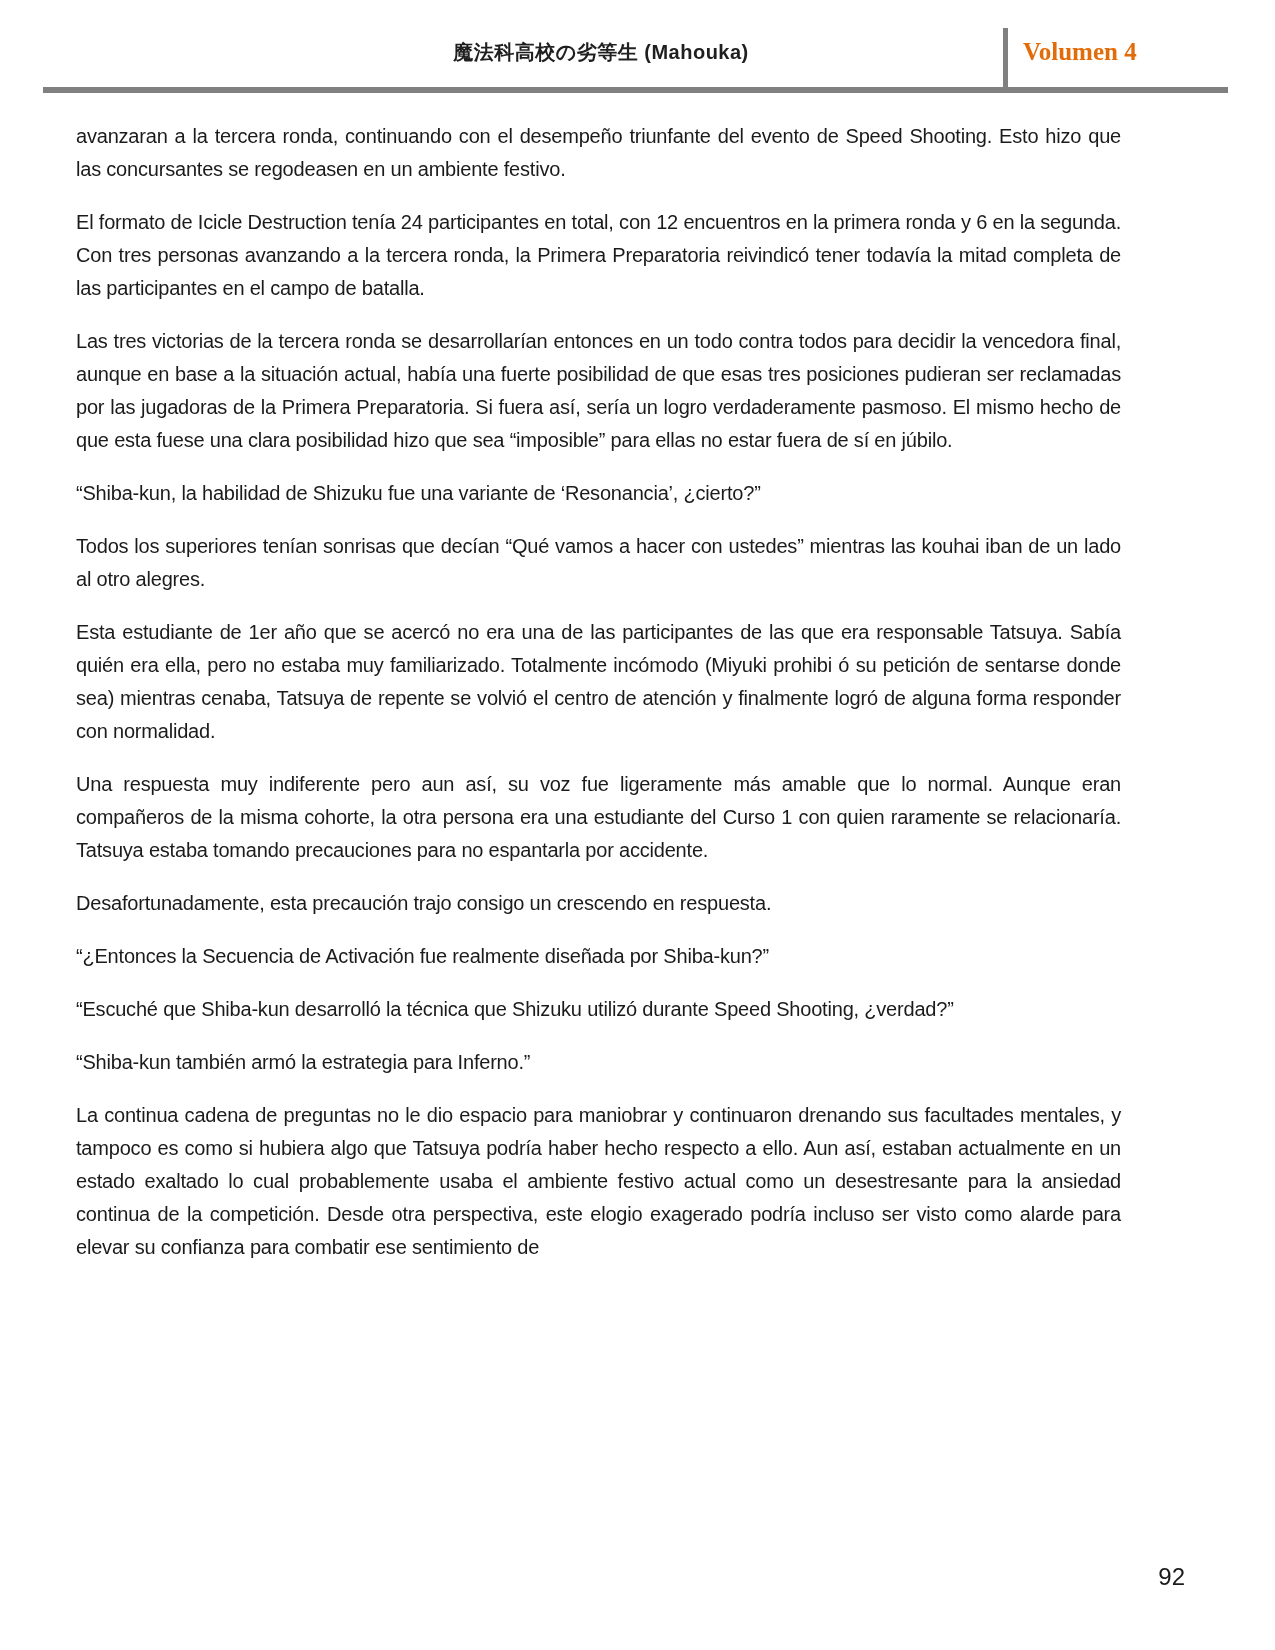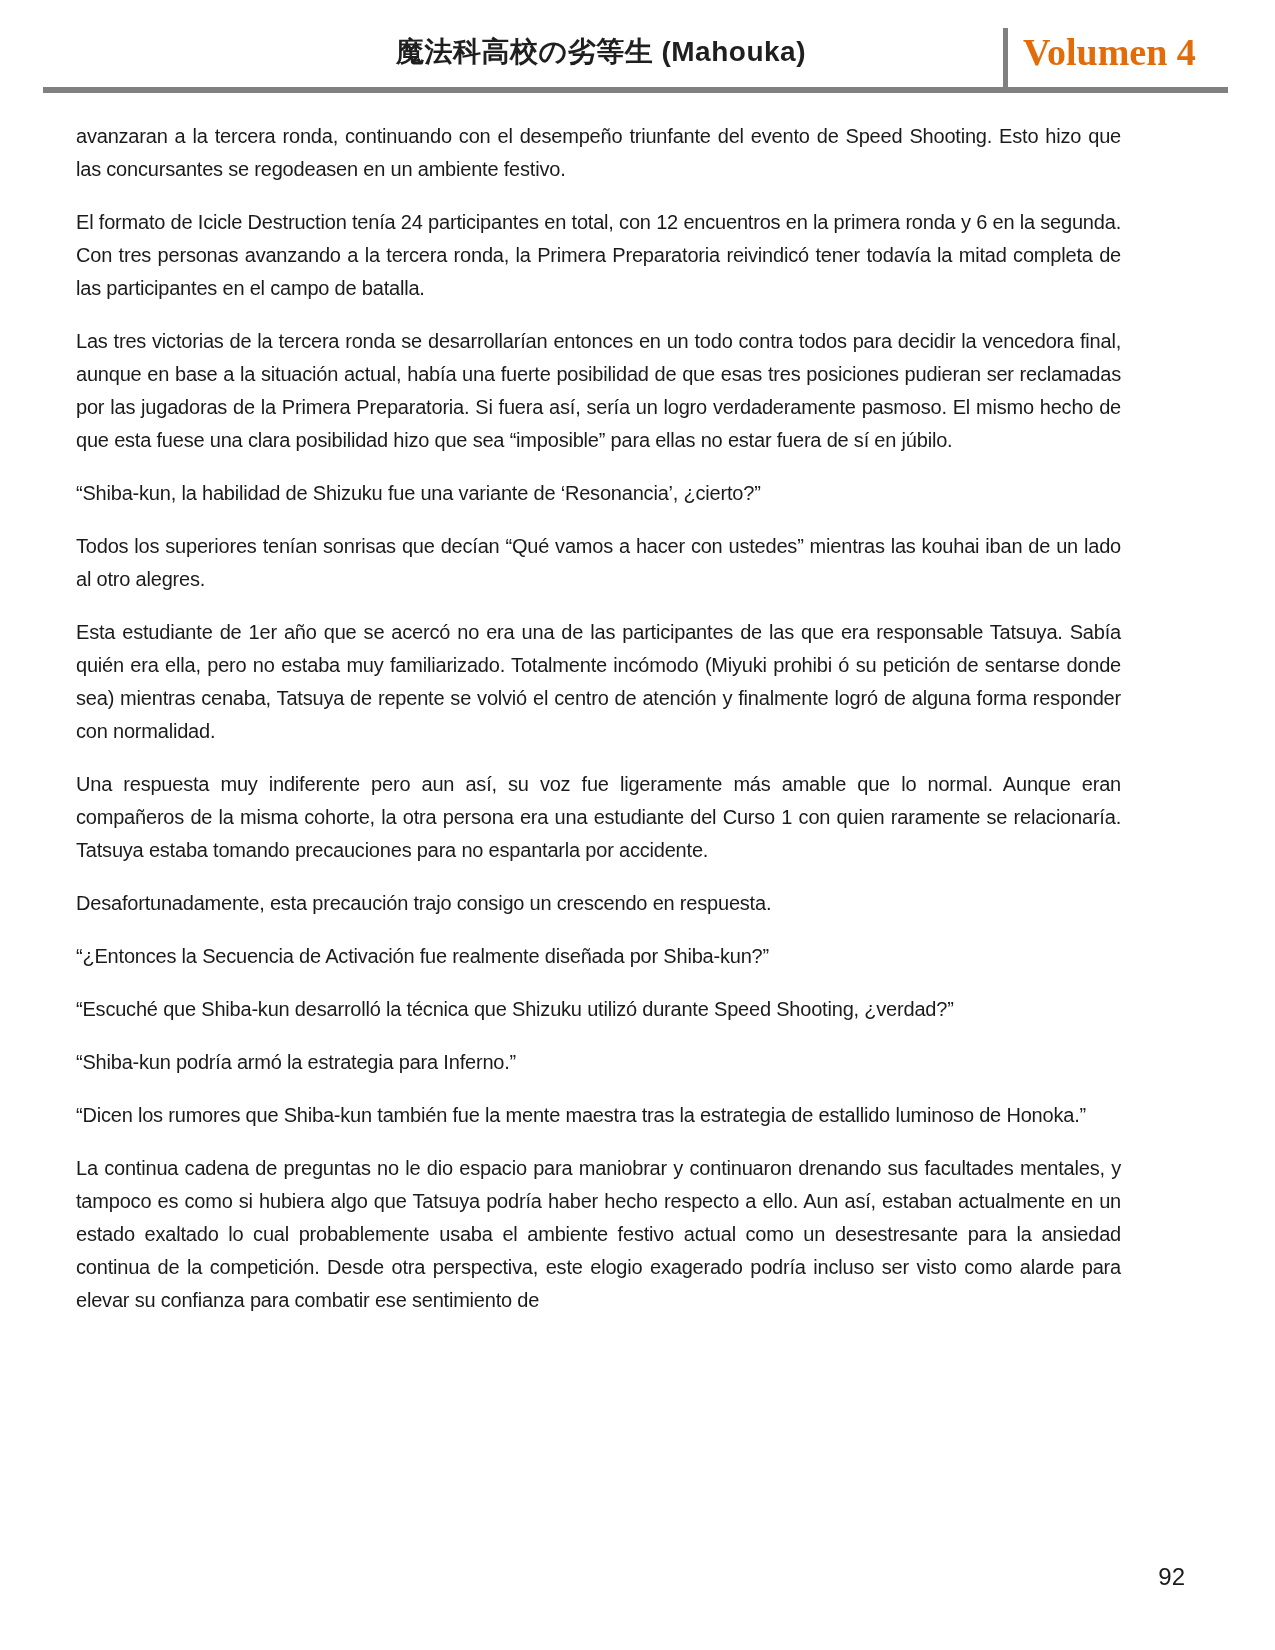--- a/index.html
+++ b/index.html
@@ -26,41 +26,41 @@
     height: 95px;
   }
   .header-title {
     position: absolute;
     left: 0;
     top: 32px;
     width: 1202px;
     text-align: center;
     font-family: "Liberation Sans", sans-serif;
     font-weight: bold;
-    font-size: 28px;
+    font-size: 20px;
     line-height: 40px;
     color: #1f1f1f;
     letter-spacing: 0.5px;
     white-space: nowrap;
   }
   .header-vbar {
     position: absolute;
     left: 1003px;
     top: 28px;
     width: 5px;
     height: 62px;
     background: #808080;
   }
   .header-volume {
     position: absolute;
     left: 1023px;
     top: 33px;
     font-family: "Liberation Serif", serif;
     font-weight: bold;
-    font-size: 38px;
+    font-size: 25px;
     line-height: 38px;
     color: #E36C0A;
     white-space: nowrap;
   }
   .header-rule {
     position: absolute;
     left: 43px;
     top: 87px;
     width: 1185px;
     height: 6px;
@@ -111,20 +111,19 @@
     <p>avanzaran a la tercera ronda, continuando con el desempeño triunfante del evento de Speed Shooting. Esto hizo que las concursantes se regodeasen en un ambiente festivo.</p>
     <p>El formato de Icicle Destruction tenía 24 participantes en total, con 12 encuentros en la primera ronda y 6 en la segunda. Con tres personas avanzando a la tercera ronda, la Primera Preparatoria reivindicó tener todavía la mitad completa de las participantes en el campo de batalla.</p>
     <p>Las tres victorias de la tercera ronda se desarrollarían entonces en un todo contra todos para decidir la vencedora final, aunque en base a la situación actual, había una fuerte posibilidad de que esas tres posiciones pudieran ser reclamadas por las jugadoras de la Primera Preparatoria. Si fuera así, sería un logro verdaderamente pasmoso. El mismo hecho de que esta fuese una clara posibilidad hizo que sea “imposible” para ellas no estar fuera de sí en júbilo.</p>
     <p>“Shiba-kun, la habilidad de Shizuku fue una variante de ‘Resonancia’, ¿cierto?”</p>
     <p>Todos los superiores tenían sonrisas que decían “Qué vamos a hacer con ustedes” mientras las kouhai iban de un lado al otro alegres.</p>
     <p>Esta estudiante de 1er año que se acercó no era una de las participantes de las que era responsable Tatsuya. Sabía quién era ella, pero no estaba muy familiarizado. Totalmente incómodo (Miyuki prohibi ó su petición de sentarse donde sea) mientras cenaba, Tatsuya de repente se volvió el centro de atención y finalmente logró de alguna forma responder con normalidad.</p>
     <p>Una respuesta muy indiferente pero aun así, su voz fue ligeramente más amable que lo normal. Aunque eran compañeros de la misma cohorte, la otra persona era una estudiante del Curso 1 con quien raramente se relacionaría. Tatsuya estaba tomando precauciones para no espantarla por accidente.</p>
     <p>Desafortunadamente, esta precaución trajo consigo un crescendo en respuesta.</p>
     <p>“¿Entonces la Secuencia de Activación fue realmente diseñada por Shiba-kun?”</p>
     <p>“Escuché que Shiba-kun desarrolló la técnica que Shizuku utilizó durante Speed Shooting, ¿verdad?”</p>
-    <p>“Shiba-kun podría armó la estrategia para Inferno.”</p>
-    <p>“Dicen los rumores que Shiba-kun también fue la mente maestra tras la estrategia de estallido luminoso de Honoka.”</p>
+    <p>“Shiba-kun también armó la estrategia para Inferno.”</p>
     <p>La continua cadena de preguntas no le dio espacio para maniobrar y continuaron drenando sus facultades mentales, y tampoco es como si hubiera algo que Tatsuya podría haber hecho respecto a ello. Aun así, estaban actualmente en un estado exaltado lo cual probablemente usaba el ambiente festivo actual como un desestresante para la ansiedad continua de la competición. Desde otra perspectiva, este elogio exagerado podría incluso ser visto como alarde para elevar su confianza para combatir ese sentimiento de</p>
   </div>
 
   <div class="page-number">92</div>
 
 </div>
 
 </body></html>

